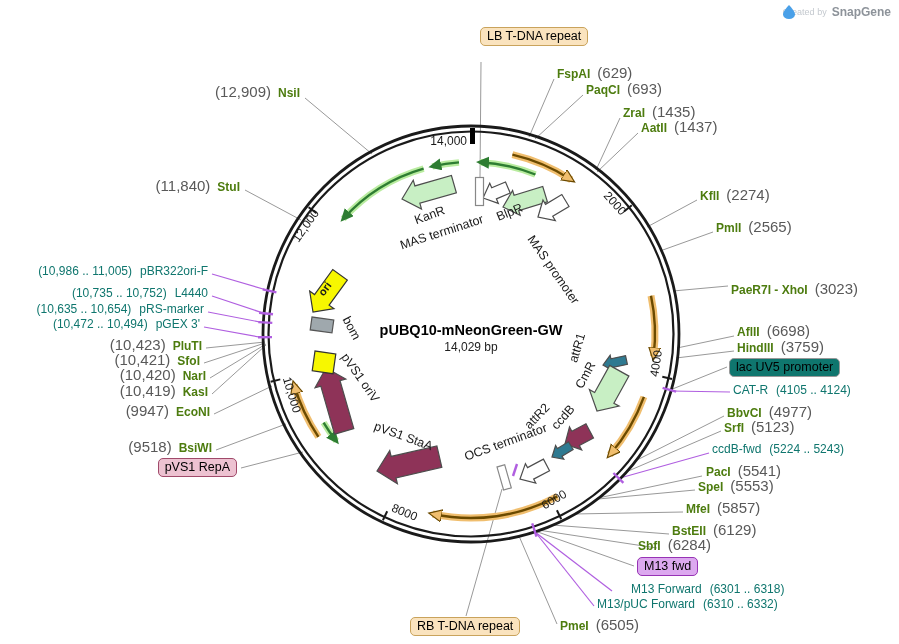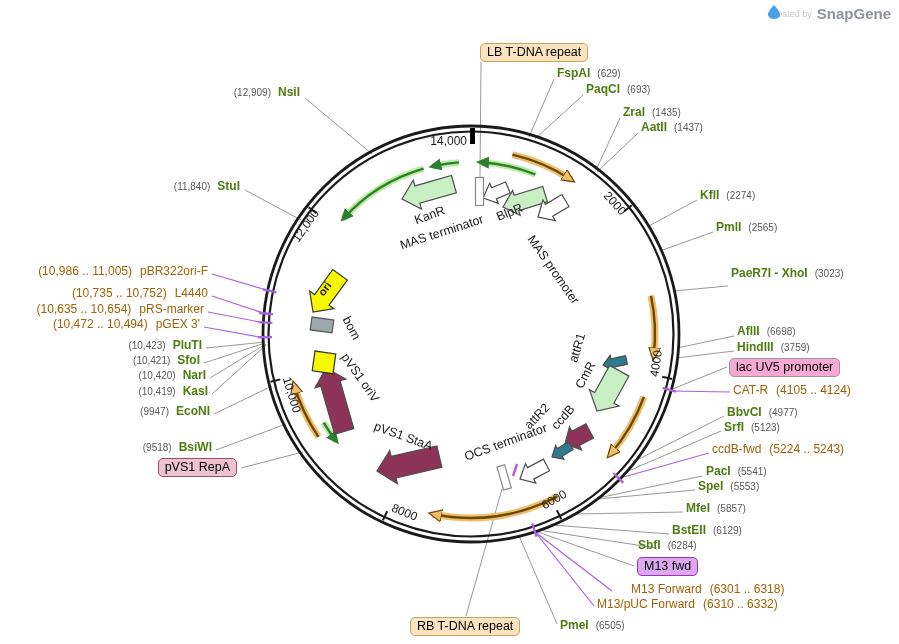--- a/index.html
+++ b/index.html
@@ -1,38 +1,38 @@
 <!DOCTYPE html>
 <html><head>
 <meta charset="utf-8">
 <style>
   html,body{margin:0;padding:0;background:#fff;}
   #canvas{position:relative;width:899px;height:644px;background:#fff;overflow:hidden;
           font-family:"Liberation Sans",sans-serif;}
   svg{position:absolute;left:0;top:0;}
   .lbl{position:absolute;white-space:nowrap;font-size:12px;line-height:14px;color:#000;}
   .lbl b{font-weight:bold;color:#4d7c0f;}
-  .lbl .pos{color:#595959;font-size:10px;margin-left:7px;}
+  .lbl .pos{color:#595959;font-size:15px;margin-left:7px;}
   .lbl .pos.pf{margin-left:0;margin-right:7px;}
   .lbl.l{}
-  .primer{color:#a16207;}
+  .primer{color:#0f766e;}
   .primer .rng{margin-left:8px;}
   .primer .rng.rf{margin-left:0;margin-right:8px;}
   .fbox{position:absolute;border-radius:5px;padding:0 6px;font-size:12.5px;height:17px;
         line-height:17px;border:1px solid;color:#000;white-space:nowrap;}
   .tan{background:#FAE3BE;border-color:#C9A35C;}
   .pink{background:#EDC2D1;border-color:#A04A6A;}
   .violet{background:#DCA9EF;border-color:#9733B5;}
-  .whitebox{background:#f9a8d4;border-color:#999;}
+  .whitebox{background:#0f766e;border-color:#999;}
   .title-wrap{position:absolute;left:321px;top:322px;width:300px;text-align:center;}
   .ptitle{font-size:14.5px;font-weight:bold;color:#000;}
   .plen{font-size:12px;color:#222;margin-top:2px;}
   .watermark{position:absolute;right:8px;top:5px;display:flex;align-items:center;gap:5px;}
   .wm-created{font-size:9px;color:#c4c9cf;}
-  .wm-brand{font-size:15px;font-weight:600;color:#8d939a;}
+  .wm-brand{font-size:12px;font-weight:600;color:#8d939a;}
 </style>
 </head>
 <body>
 
 <div id="canvas">
 
 <svg width="899" height="644" viewBox="0 0 899 644">
   <defs>
     <marker id="ahg" markerUnits="userSpaceOnUse" markerWidth="16" markerHeight="14" refX="9" refY="6" orient="auto">
       <path d="M0,0 L13,6 L0,12 Z" fill="#2E7D32"></path>
@@ -176,35 +176,37 @@
     <text transform="translate(540,419) rotate(-46)">attR2</text>
     <text transform="translate(507,446) rotate(-20)">OCS terminator</text>
     <text transform="translate(402,440) rotate(20)">pVS1 StaA</text>
     <text transform="translate(357,380) rotate(55)">pVS1 oriV</text>
     <text transform="translate(348,330) rotate(62)">bom</text>
     <text transform="translate(328,291) rotate(-54)" font-size="11" font-weight="bold">ori</text>
   </g>
 </svg>
 
 <div class="title-wrap">
+  <div class="ptitle">pUBQ10-mNeonGreen-GW</div>
+  <div class="plen">14,029 bp</div>
 </div>
 
-<div class="fbox tan" style="left:480px;top:43px">LB T-DNA repeat</div>
+<div class="fbox tan" style="left:480px;top:27px">LB T-DNA repeat</div>
 <div class="fbox tan" style="left:410px;top:617px">RB T-DNA repeat</div>
 <div class="fbox whitebox" style="left:729px;top:358px">lac UV5 promoter</div>
 <div class="fbox violet" style="left:637px;top:557px">M13 fwd</div>
 <div class="fbox pink" style="right:662px;top:458px">pVS1 RepA</div>
 
 <div class="lbl r" style="left:557px;top:66px"><b>FspAI</b><span class="pos">(629)</span></div>
 <div class="lbl r" style="left:586px;top:82px"><b>PaqCI</b><span class="pos">(693)</span></div>
 <div class="lbl r" style="left:623px;top:105px"><b>ZraI</b><span class="pos">(1435)</span></div>
 <div class="lbl r" style="left:641px;top:120px"><b>AatII</b><span class="pos">(1437)</span></div>
 <div class="lbl r" style="left:700px;top:188px"><b>KflI</b><span class="pos">(2274)</span></div>
 <div class="lbl r" style="left:716px;top:220px"><b>PmlI</b><span class="pos">(2565)</span></div>
-<div class="lbl r" style="left:731px;top:266px"><b>PaeR7I - XhoI</b><span class="pos">(3023)</span></div>
+<div class="lbl r" style="left:731px;top:282px"><b>PaeR7I - XhoI</b><span class="pos">(3023)</span></div>
 <div class="lbl r" style="left:737px;top:324px"><b>AflII</b><span class="pos">(6698)</span></div>
 <div class="lbl r" style="left:737px;top:340px"><b>HindIII</b><span class="pos">(3759)</span></div>
 <div class="lbl r" style="left:727px;top:405px"><b>BbvCI</b><span class="pos">(4977)</span></div>
 <div class="lbl r" style="left:724px;top:420px"><b>SrfI</b><span class="pos">(5123)</span></div>
 <div class="lbl r" style="left:706px;top:464px"><b>PacI</b><span class="pos">(5541)</span></div>
 <div class="lbl r" style="left:698px;top:479px"><b>SpeI</b><span class="pos">(5553)</span></div>
 <div class="lbl r" style="left:686px;top:501px"><b>MfeI</b><span class="pos">(5857)</span></div>
 <div class="lbl r" style="left:672px;top:523px"><b>BstEII</b><span class="pos">(6129)</span></div>
 <div class="lbl r" style="left:638px;top:538px"><b>SbfI</b><span class="pos">(6284)</span></div>
 <div class="lbl r" style="left:560px;top:618px"><b>PmeI</b><span class="pos">(6505)</span></div>

